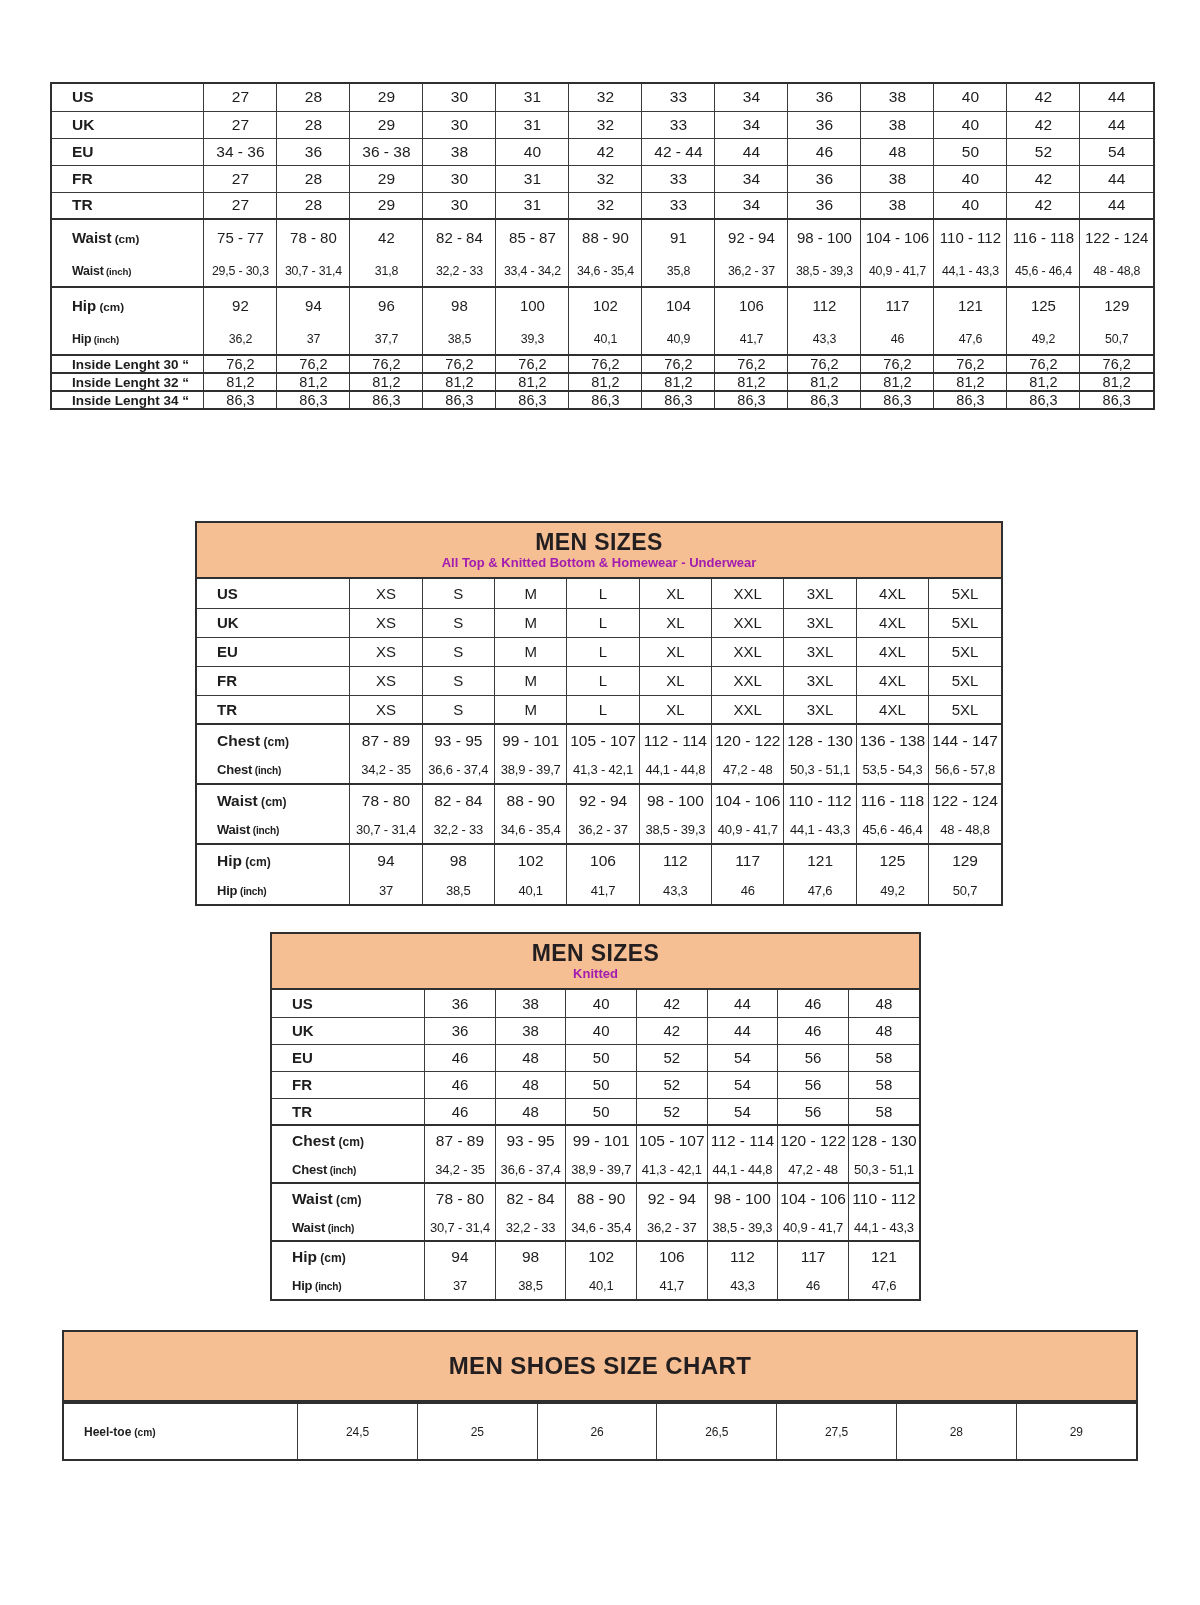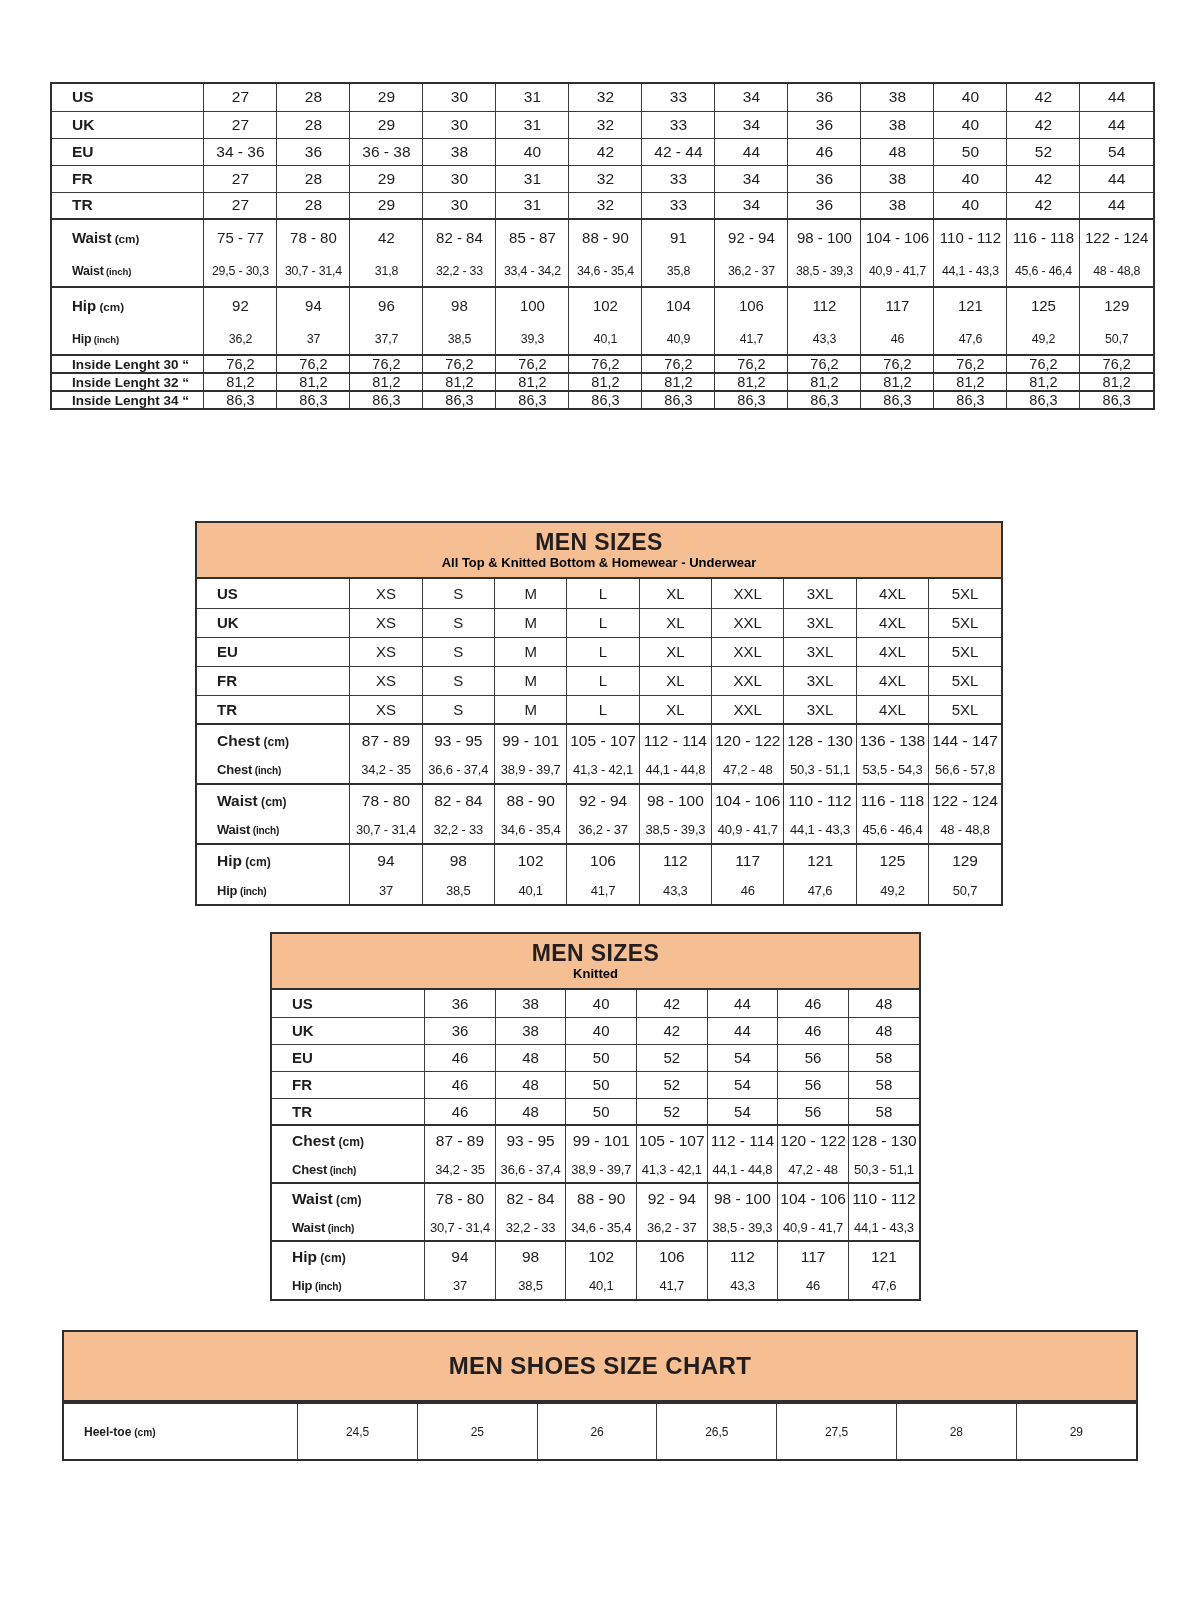--- a/index.html
+++ b/index.html
@@ -13,21 +13,21 @@
     position:absolute;box-sizing:border-box;background:#fff;
     border:2.5px solid var(--border,#2f2f2f);
   }
   .band{
     background:var(--accent,#f5be93);
     border-bottom:2.5px solid var(--border,#2f2f2f);
     display:flex;flex-direction:column;align-items:center;justify-content:center;
     text-align:center;box-sizing:border-box;
   }
   .band-title{font-weight:bold;color:#231f20;letter-spacing:.4px;line-height:1.1}
-  .band-sub{font-weight:bold;color:#000000;line-height:1.2}
+  .band-sub{font-weight:bold;color:#a21caf;line-height:1.2}
   table{border-collapse:collapse;width:100%;table-layout:fixed}
   td{
     border:1.4px solid #3a3a3a;text-align:center;vertical-align:middle;
     padding:0 2px;white-space:nowrap;box-sizing:border-box;
   }
   td:first-child{border-left:none}
   td:last-child{border-right:none}
   tr:first-child td{border-top:none}
   tr:last-child td{border-bottom:none}
   td.rowlabel{text-align:left;padding-left:20px;font-weight:bold}

